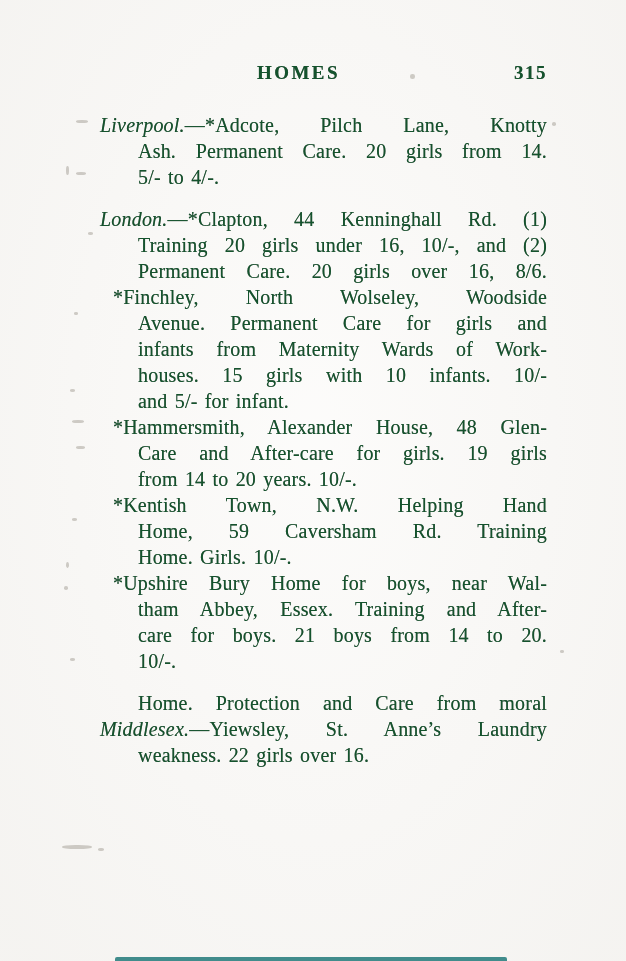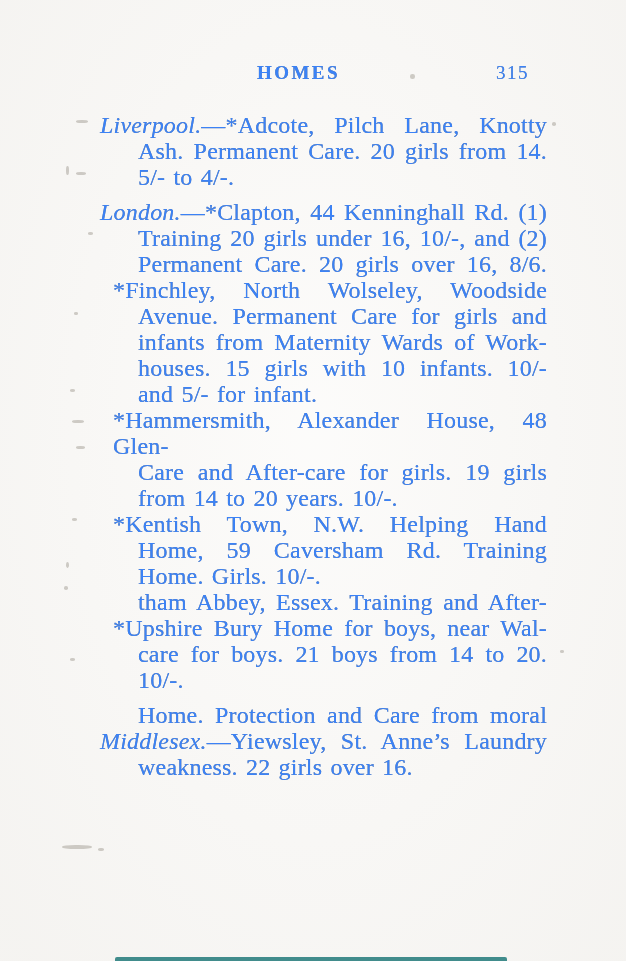--- a/index.html
+++ b/index.html
@@ -1,51 +1,51 @@
 <!DOCTYPE html>
 <html><head>
 <meta charset="utf-8">
 <style>
   html,body{margin:0;padding:0;}
   .book-page{
     position:relative;
     width:626px;height:961px;
     background:#fbfaf8;
     font-family:"Liberation Serif", serif;
-    color:#3b82f6;
+    color:#14532d;
     overflow:hidden;
   }
   
   .book-page::before{
     content:"";position:absolute;inset:0;
     background:radial-gradient(ellipse at 50% 45%, rgba(255,255,255,0.35), rgba(190,186,178,0.10) 95%);
     pointer-events:none;
   }
   .page-header{
     position:absolute;top:60px;left:100px;width:447px;height:26px;
     font-size:19px;line-height:26px;
   }
   .page-title{
     position:absolute;left:0;right:50px;text-align:center;
     font-weight:bold;letter-spacing:2.5px;
     text-shadow:0 0 0.5px rgba(30,28,25,0.55);
   }
   .page-number{
-    position:absolute;right:18px;top:0;
-    letter-spacing:1.5px;font-weight:normal;
+    position:absolute;right:0;top:0;
+    letter-spacing:1.5px;font-weight:bold;
     text-shadow:0 0 0.4px rgba(30,28,25,0.45);
   }
   .text-block{
     position:absolute;left:100px;top:112px;width:447px;
-    font-size:24px;line-height:26px;
+    font-size:20px;line-height:26px;
     word-spacing:2px;letter-spacing:0.2px;
     text-shadow:0 0 0.45px rgba(32,30,27,0.55);
   }
   .entry{padding-left:38px;}
-  .entry.gap{margin-top:9px;}
+  .entry.gap{margin-top:16px;}
   .ln{text-align:justify;}
   .ln.j{text-align-last:justify;}
   .ln.first-county{margin-left:-38px;}
   .ln.first-star{margin-left:-25px;}
   .lead{font-style:italic;}
   .spk{
     position:absolute;background:#a39e95;border-radius:45%;
     opacity:.5;filter:blur(0.5px);
   }
   .book-edge-strip{
@@ -92,22 +92,22 @@
     </div>
 
     <div class="entry">
       <div class="ln j first-star">*Kentish Town, N.W.  Helping Hand</div>
       <div class="ln j">Home, 59 Caversham Rd.  Training</div>
       <div class="ln">Home.  Girls.  10/-.</div>
     </div>
 
 
     <div class="entry">
+      <div class="ln j first-star">*Upshire Bury Home for boys, near Wal-</div>
       <div class="ln j">tham Abbey, Essex.  Training and After-</div>
-      <div class="ln j first-star">*Upshire Bury Home for boys, near Wal-</div>
       <div class="ln j">care for boys.  21 boys from 14 to 20.</div>
       <div class="ln">10/-.</div>
     </div>
 
     <div class="entry gap">
       <div class="ln j">Home.  Protection and Care from moral</div>
       <div class="ln j first-county"><span class="lead">Middlesex.</span><span>—Yiewsley, St. Anne’s Laundry</span></div>
       <div class="ln">weakness.  22 girls over 16.</div>
     </div>
 

